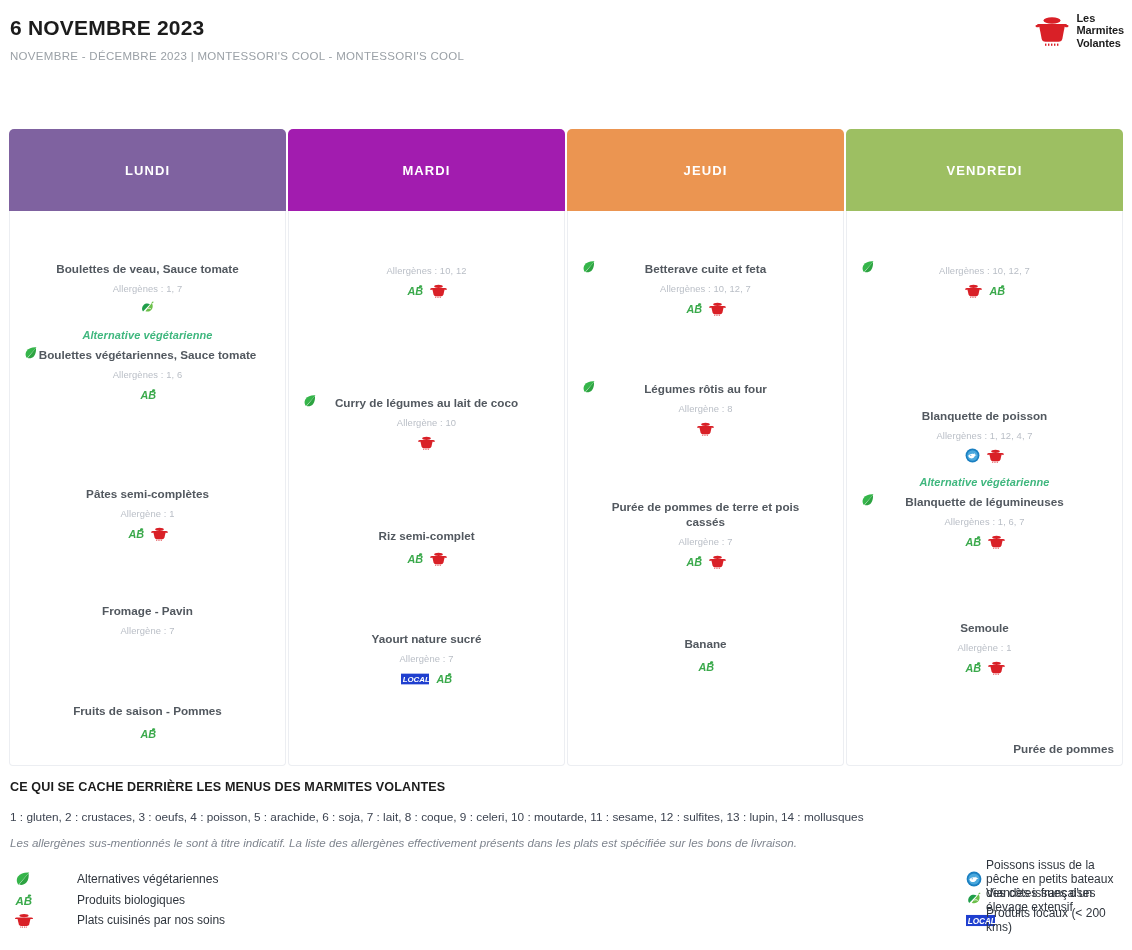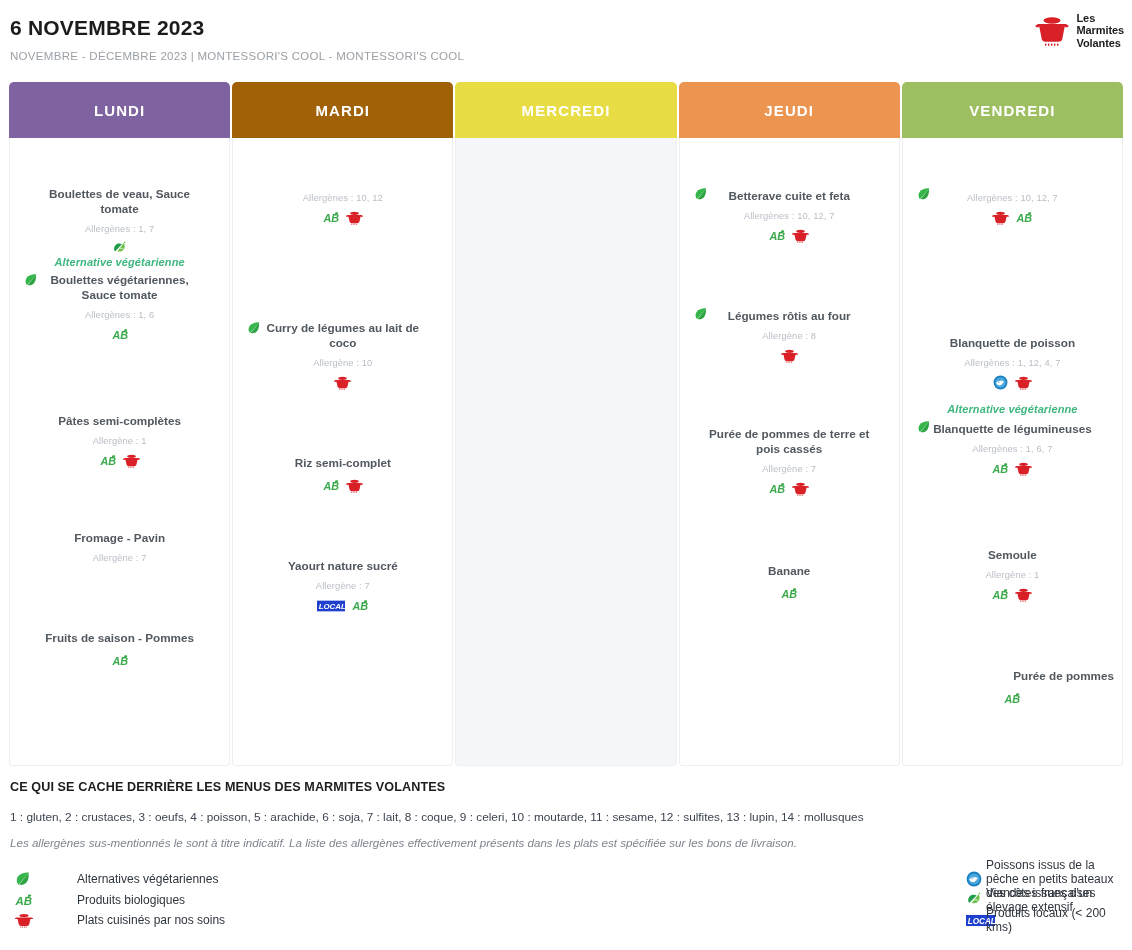--- a/index.html
+++ b/index.html
@@ -56,29 +56,30 @@
     padding: 0 9px;
     height: 684px;
   }
   .day-col {
     flex: 1 1 0;
     display: flex;
     flex-direction: column;
     min-width: 0;
   }
   .day-head {
-    height: 56px;
+    height: 82px;
     display: flex;
     align-items: center;
     justify-content: center;
     color: #ffffff;
-    font-size: 15px;
+    font-size: 13px;
     font-weight: bold;
     letter-spacing: 1.1px;
     border-radius: 5px 5px 0 0;
+    margin-top: 47px;
   }
   .day-body {
     flex: 1;
     background: #ffffff;
     border: 1px solid #eceef2;
     border-top: none;
     border-radius: 0 0 4px 4px;
     padding: 14px 6px 8px 6px;
     position: relative;
     overflow: hidden;
@@ -279,21 +280,21 @@
             <span class="ic"><svg width="16" height="15" viewBox="0 0 20 17">
                 <text x="0.5" y="14" font-family="Liberation Sans, sans-serif" font-size="13.5" font-weight="bold" font-style="italic" fill="#3aa94b">AB</text>
                 <path d="M15.6 2.2c1.8-.4 3.2.1 3.6.6-.6 1.5-2 2.2-3.3 2-.9-.2-1.1-1.4-.3-2.6z" fill="#3aa94b"></path>
                 <path d="M15.1 6.4c.1-1.6.6-3 1.3-3.8" stroke="#3aa94b" stroke-width="1" fill="none"></path>
               </svg></span>
           </div>
         </div>
       </div>
     </div>
     <div class="day-col">
-      <div class="day-head" style="background: #a16207;">MARDI</div>
+      <div class="day-head" style="background: #a21caf;">MARDI</div>
       <div class="day-body">
         <div class="dish" style="top: 48px;">
           <div class="allergens">Allergènes : 10, 12</div>
           <div class="badges">
             <span class="ic"><svg width="16" height="15" viewBox="0 0 20 17">
                 <text x="0.5" y="14" font-family="Liberation Sans, sans-serif" font-size="13.5" font-weight="bold" font-style="italic" fill="#3aa94b">AB</text>
                 <path d="M15.6 2.2c1.8-.4 3.2.1 3.6.6-.6 1.5-2 2.2-3.3 2-.9-.2-1.1-1.4-.3-2.6z" fill="#3aa94b"></path>
                 <path d="M15.1 6.4c.1-1.6.6-3 1.3-3.8" stroke="#3aa94b" stroke-width="1" fill="none"></path>
               </svg></span>
             <span class="ic"><svg width="17" height="15" viewBox="0 0 20 17">
@@ -365,24 +366,20 @@
                 <text x="2" y="10.8" font-family="Liberation Sans, sans-serif" font-size="9.6" font-weight="bold" font-style="italic" fill="#ffffff">LOCAL</text>
               </svg></span>
             <span class="ic"><svg width="16" height="15" viewBox="0 0 20 17">
                 <text x="0.5" y="14" font-family="Liberation Sans, sans-serif" font-size="13.5" font-weight="bold" font-style="italic" fill="#3aa94b">AB</text>
                 <path d="M15.6 2.2c1.8-.4 3.2.1 3.6.6-.6 1.5-2 2.2-3.3 2-.9-.2-1.1-1.4-.3-2.6z" fill="#3aa94b"></path>
                 <path d="M15.1 6.4c.1-1.6.6-3 1.3-3.8" stroke="#3aa94b" stroke-width="1" fill="none"></path>
               </svg></span>
           </div>
         </div>
       </div>
-    </div>
-    <div class="day-col">
-      <div class="day-head" style="background: rgb(232, 221, 68);">MERCREDI</div>
-      <div class="day-body empty"></div>
     </div>
     <div class="day-col">
       <div class="day-head" style="background: rgb(235, 149, 81);">JEUDI</div>
       <div class="day-body">
         <div class="dish" style="top: 48px;">
           <div class="dish-name-row"><span class="ic veg-mark"><svg width="14" height="14" viewBox="0 0 16 16">
                 <path d="M14.2 1.6C9.6 1.2 5.2 2.6 3 5.6c-2 2.8-1.3 6.4.5 8.2L14.2 1.6z" fill="#35b54a"></path>
                 <path d="M13.6 2.3L4.2 13.6c1.9 1 5.2.3 7.2-2 2.2-2.6 2.6-6.6 2.2-9.3z" fill="#2da341"></path>
               </svg></span><span class="dish-name">Betterave cuite et feta</span></div>
           <div class="allergens">Allergènes : 10, 12, 7</div>

